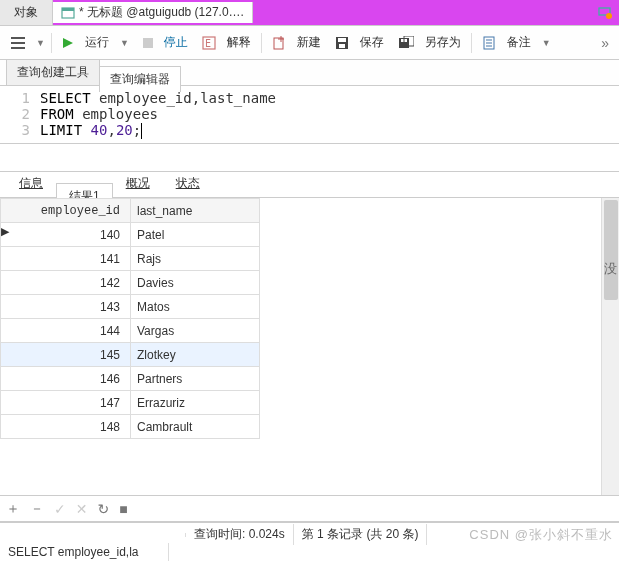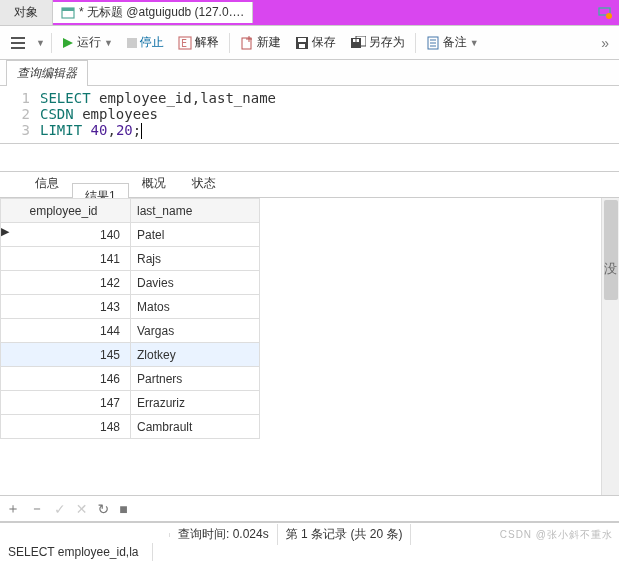--- a/index.html
+++ b/index.html
@@ -3,58 +3,58 @@
 <meta charset="utf-8">
 <style>
   * { box-sizing: border-box; margin: 0; padding: 0; }
   body { font-family: "Microsoft YaHei", Arial, sans-serif; font-size: 12px; color: #333; background: #fff; width: 619px; height: 586px; overflow: hidden; position: relative; }
   .top-tabs { display: flex; align-items: center; height: 26px; border-bottom: 1px solid #ccc; background: #d946ef; }
   .obj-tab { padding: 4px 14px; border-right: 1px solid #ccc; background: #e8e8e8; }
   .query-tab { display: flex; align-items: center; padding: 2px 8px; background: #fff; border-right: 1px solid #ccc; gap: 4px; max-width: 260px; }
   .tab-icon { width: 14px; height: 14px; display: inline-block; }
   .top-right { margin-left: auto; padding: 0 6px; display: flex; gap: 4px; }
   .toolbar { display: flex; align-items: center; height: 34px; border-bottom: 1px solid #ccc; padding: 0 6px; gap: 6px; background: #fefefe; }
-  .tb-btn { display: flex; align-items: center; gap: 3px; padding: 2px 4px; cursor: pointer; }
+  .tb-btn { display: flex; align-items: center; gap: 11px; padding: 2px 4px; cursor: pointer; }
   .tb-sep { width: 1px; height: 20px; background: #ddd; }
   .dd { font-size: 9px; color: #777; }
   .chev-right { margin-left: auto; color: #777; font-size: 14px; padding: 0 4px; }
   .sub-tabs { display: flex; height: 26px; align-items: flex-end; padding-left: 6px; border-bottom: 1px solid #ccc; background: #fefefe; }
   .sub-tab { padding: 4px 10px; border: 1px solid #ccc; border-bottom: none; background: #f0f0f0; margin-right: -1px; }
-  .sub-tab.active { background: #fff; position: relative; top: 1px; font-style: italic; }
+  .sub-tab.active { background: #fff; position: relative; top: 7px; }
   .editor { background: #fff; padding: 4px 0; border-bottom: 1px solid #ccc; font-family: Consolas, monospace; font-size: 14px; }
   .editor-line { display: flex; }
   .gutter { width: 40px; text-align: right; padding-right: 10px; color: #bbb; }
   .code { white-space: pre; }
-  .kw { color: #0f766e; }
+  .kw { color: #000000; }
   .num { color: #4c1d95; }
   .cursor { display: inline-block; width: 1px; height: 16px; background: #000; vertical-align: middle; }
   .spacer { height: 28px; border-bottom: 1px solid #ccc; }
-  .result-tabs { display: flex; height: 26px; align-items: flex-end; padding-left: 22px; border-bottom: 1px solid #ccc; }
+  .result-tabs { display: flex; height: 26px; align-items: flex-end; padding-left: 6px; border-bottom: 1px solid #ccc; text-decoration: underline; }
   .rt { padding: 4px 12px; border: 1px solid transparent; }
   .rt.active { border: 1px solid #ccc; border-bottom-color: #fff; background: #fff; position: relative; top: 13px; }
   .grid-wrap { display: flex; height: 298px; border-bottom: 1px solid #ccc; position: relative; }
   .grid { flex: 1; overflow: hidden; }
   table { border-collapse: collapse; width: 260px; }
   th, td { border: 1px solid #ddd; padding: 3px 6px; height: 24px; font-weight: normal; text-align: left; }
   th { background: #f5f5f5; }
   th.c1, td.c1 { width: 130px; text-align: right; padding-right: 10px; }
-  th.c1 { text-align: center; padding-left: 6px; }
+  th.c1 { text-align: right; padding-left: 6px; font-family: Liberation Mono, monospace; }
   tbody tr:nth-child(6) td { background: #eaf3ff; }
   .row-ind { position: absolute; left: 1px; top: 27px; font-size: 11px; color: #333; }
   .vscroll { width: 18px; background: #f0f0f0; border-left: 1px solid #ddd; position: relative; }
   .vthumb { position: absolute; top: 2px; left: 2px; width: 14px; height: 100px; background: #ccc; border-radius: 2px; }
   .side-text { position: absolute; right: 2px; top: 260px; font-size: 13px; color: #666; }
   .grid-toolbar { display: flex; align-items: center; height: 26px; border-bottom: 1px solid #ccc; padding: 0 6px; gap: 10px; color: #777; }
   .gt-btn { cursor: pointer; font-size: 14px; }
   .gt-btn.off { color: #ccc; }
   .statusbar { display: flex; align-items: center; height: 24px; border-top: 1px solid #ccc; font-size: 12px; }
   .sb-cell { padding: 2px 8px; border-right: 1px solid #ddd; white-space: nowrap; }
-  .sb-cell.w1 { width: 153px; overflow: hidden; margin-top: 34px; }
+  .sb-cell.w1 { width: 169px; overflow: hidden; margin-top: 34px; }
   .sb-cell.w2 { flex: 0 0 auto; }
-  .sb-right { margin-left: auto; padding-right: 6px; font-size: 10px; color: #bbb; letter-spacing: 1px; }
+  .sb-right { margin-left: auto; padding-right: 6px; font-size: 13px; color: #bbb; letter-spacing: 1px; }
   svg { display: block; }
 </style>
 </head>
 <body>
 
 <div class="top-tabs">
   <div class="obj-tab">对象</div>
   <div class="query-tab">
     <span class="tab-icon">
       <svg width="14" height="14">
@@ -137,31 +137,32 @@
         <line x1="4" y1="7" x2="10" y2="7" stroke="#47a"></line>
         <line x1="4" y1="10" x2="10" y2="10" stroke="#47a"></line>
       </svg>
     <span>备注</span>
     <span class="dd">▼</span>
   </span>
   <span class="chev-right">»</span>
 </div>
 
 <div class="sub-tabs">
+  <div class="sub-tab">查询创建工具</div>
   <div class="sub-tab active">查询编辑器</div>
 </div>
 
 <div class="editor">
   <div class="editor-line">
       <span class="gutter">1</span>
       <span class="code"><span class="kw">SELECT</span> employee_id,last_name</span>
     </div>
   <div class="editor-line">
       <span class="gutter">2</span>
-      <span class="code"><span class="kw">CSDN</span> employees</span>
+      <span class="code"><span class="kw">FROM</span> employees</span>
     </div>
   <div class="editor-line">
       <span class="gutter">3</span>
       <span class="code"><span class="kw">LIMIT</span> <span class="num">40</span>,<span class="num">20</span>;<span class="cursor"></span></span>
     </div>
 </div>
 
 <div class="spacer"></div>
 
 <div class="result-tabs">

